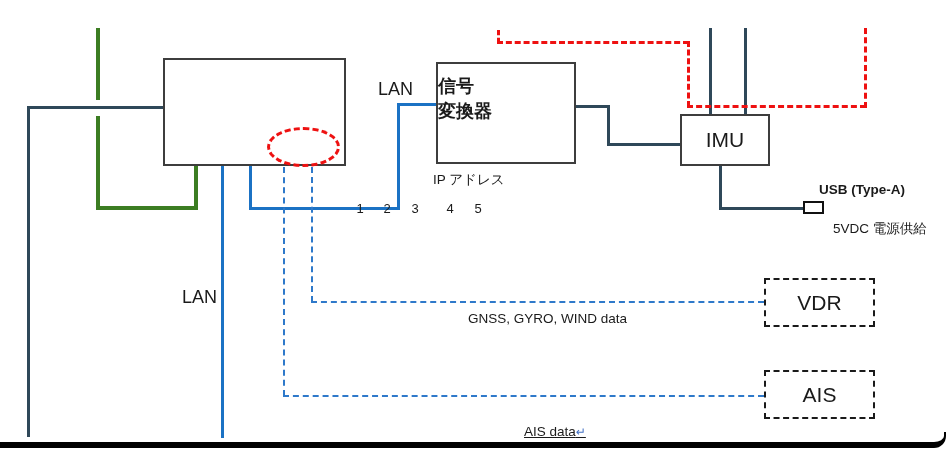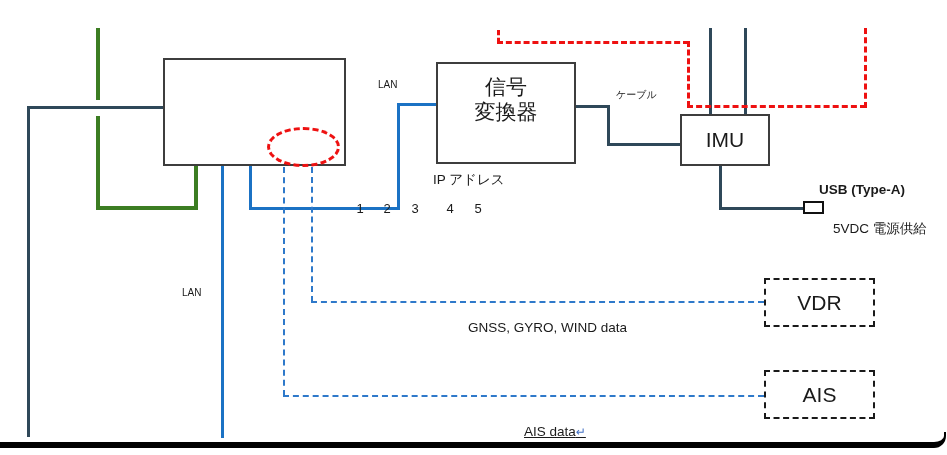--- a/index.html
+++ b/index.html
@@ -15,41 +15,41 @@
   .box-dashed{position:absolute;background:#fff;border:2px dashed #1a1a1a;z-index:2;
               display:flex;align-items:center;justify-content:center;}
   .hub{left:163px;top:58px;width:183px;height:108px;}
   .hub-title{position:absolute;left:0;right:0;top:12px;text-align:center;
              font-size:20px;line-height:23px;}
   .port{position:absolute;top:141px;width:12px;text-align:center;font-size:13px;}
   .p1{left:189px;} .p2{left:216px;} .p3{left:244px;} .p4{left:279px;} .p5{left:307px;}
   .ellipse{position:absolute;left:267px;top:127px;width:73px;height:40px;
            border:3px dashed var(--red);border-radius:50%;z-index:4;}
   .converter{left:436px;top:62px;width:140px;height:102px;}
-  .conv-title{position:absolute;left:0;right:0;top:10px;text-align:center;
-              font-size:21px;line-height:25px;font-weight:400;}
+  .conv-title{position:absolute;left:0;right:0;top:10px;text-align:left;
+              font-size:18px;line-height:25px;font-weight:700;}
   .imu{left:680px;top:114px;width:90px;height:52px;display:flex;align-items:center;
        justify-content:center;font-size:21px;}
   .vdr{left:764px;top:278px;width:111px;height:49px;font-size:21px;}
   .ais{left:764px;top:370px;width:111px;height:49px;font-size:21px;align-items:center;}
   .usb-conn{position:absolute;left:803px;top:201px;width:21px;height:13px;
             background:#fff;border:2.5px solid #111;z-index:2;}
 
   
   .ln{position:absolute;z-index:1;}
   .navy{background:var(--navy);} .green{background:var(--green);} .blue{background:var(--blue);}
 
   
   .dash-red-h{position:absolute;border-top:3px dashed var(--red);z-index:1;}
   .dash-red-v{position:absolute;border-left:3px dashed var(--red);z-index:1;}
   .dash-blue-h{position:absolute;border-top:2.5px dashed var(--blue-dash);z-index:1;}
   .dash-blue-v{position:absolute;border-left:2.5px dashed var(--blue-dash);z-index:1;}
 
   
-  .lbl{position:absolute;font-size:10px;z-index:3;white-space:nowrap;}
+  .lbl{position:absolute;font-size:18px;z-index:3;white-space:nowrap;}
   .small{font-size:13.5px;}
   .serial-lbl{left:586px;top:84px;line-height:22px;}
   .serial-lbl .l2{padding-left:30px;}
   .ip-lbl{left:433px;top:170px;line-height:19px;}
   .ip-lbl .l2{padding-left:16px;}
   .ret{color:#4472c4;font-size:12px;}
 
   
   .frame-bottom{position:absolute;left:-12px;top:432px;width:958px;height:16px;
                 border-bottom:6px solid #000;border-right:2px solid #000;
@@ -121,29 +121,28 @@
   <div class="box-dashed ais">
     <span>AIS</span>
   </div>
 
   <div class="usb-conn"></div>
 
   <div class="lbl" style="left:378px;top:79px;">LAN</div>
   <div class="lbl" style="left:182px;top:287px;">LAN</div>
 
   <div class="lbl serial-lbl">
-    <div class="l2">ケーブル</div>
   </div>
 
   <div class="lbl small ip-lbl">
     <div>IP アドレス</div>
   </div>
 
   <div class="lbl small" style="left:819px;top:182px;font-weight:bold;">USB (Type-A)</div>
   <div class="lbl small" style="left:821px;top:220px;margin-left:12px;">5VDC 電源供給</div>
 
-  <div class="lbl small" style="left:468px;top:320px;">GNSS, GYRO, WIND data</div>
+  <div class="lbl small" style="left:468px;top:311px;">GNSS, GYRO, WIND data</div>
   <div class="lbl small" style="left:524px;top:424px;text-decoration:underline;">
     <span>AIS data</span><span class="ret">↵</span>
   </div>
 
   <div class="frame-bottom"></div>
 </div>
 
 </body></html>

